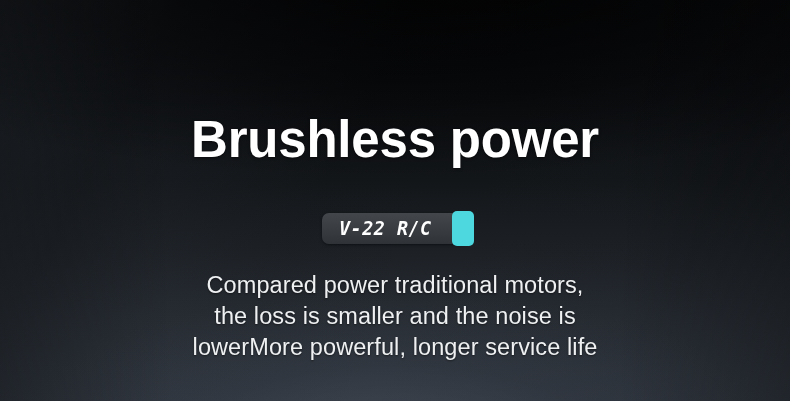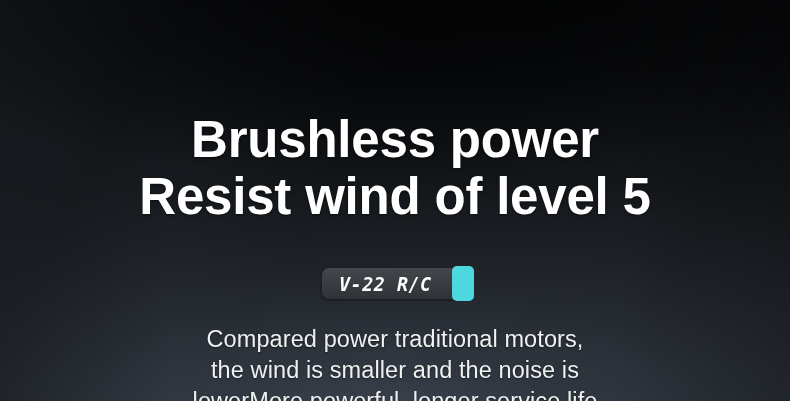--- a/index.html
+++ b/index.html
@@ -156,30 +156,29 @@
   <div class="bg-layer bg-vertical"></div>
   <div class="bg-layer bg-diag"></div>
   <div class="bg-layer bg-glow"></div>
   <div class="bg-layer bg-topdark"></div>
   <div class="bg-layer bg-edge"></div>
 
   <div class="content">
 
     <h1 class="headline">
       <span class="headline-line">Brushless power</span>
-      <span class="headline-line">Resist wind of level 5</span>
     </h1>
 
     <div class="badge-wrap">
       <div class="badge">
         <span class="badge-text">V-22 R/C</span>
         <span class="badge-chip" style="background: rgb(77, 215, 222);"></span>
       </div>
     </div>
 
     <p class="subtitle">
       <span class="subtitle-line">Compared power traditional motors,</span>
-      <span class="subtitle-line">the wind is smaller and the noise is</span>
+      <span class="subtitle-line">the loss is smaller and the noise is</span>
       <span class="subtitle-line">lowerMore powerful, longer service life</span>
     </p>
 
   </div>
 </div>
 
 </body></html>

